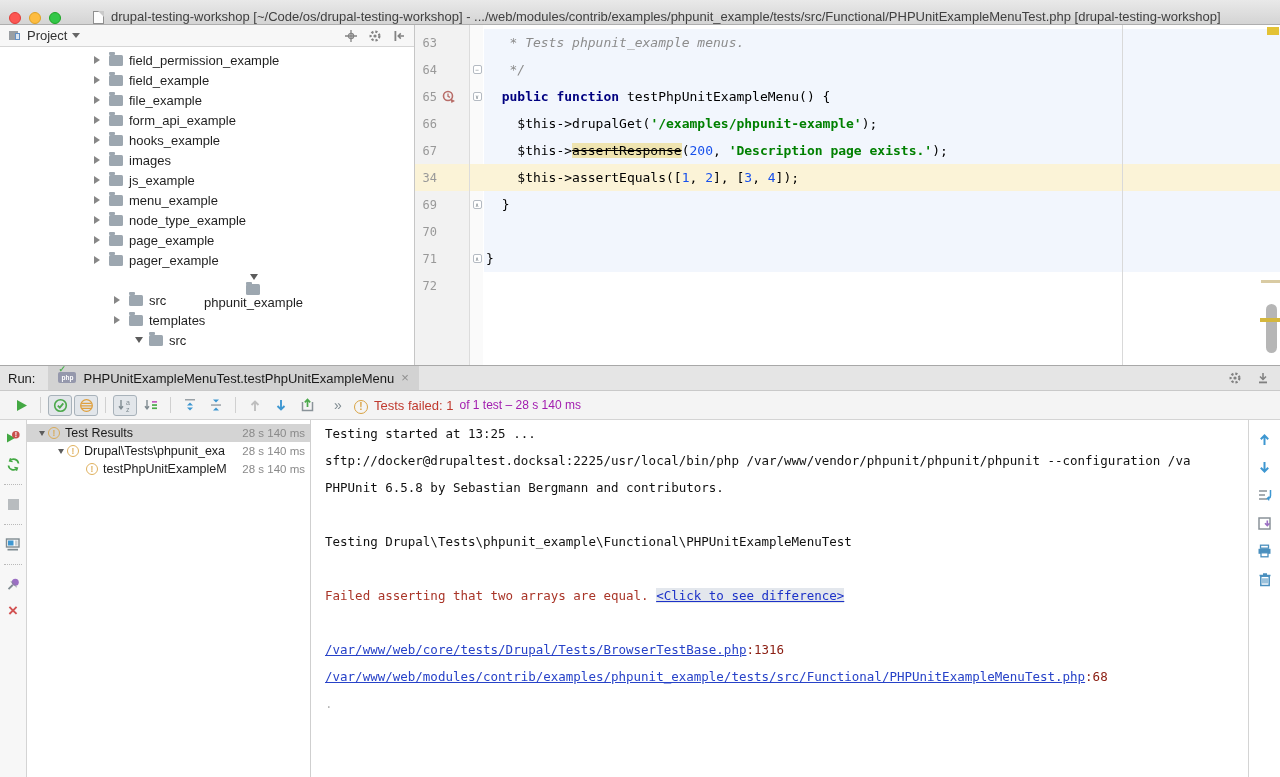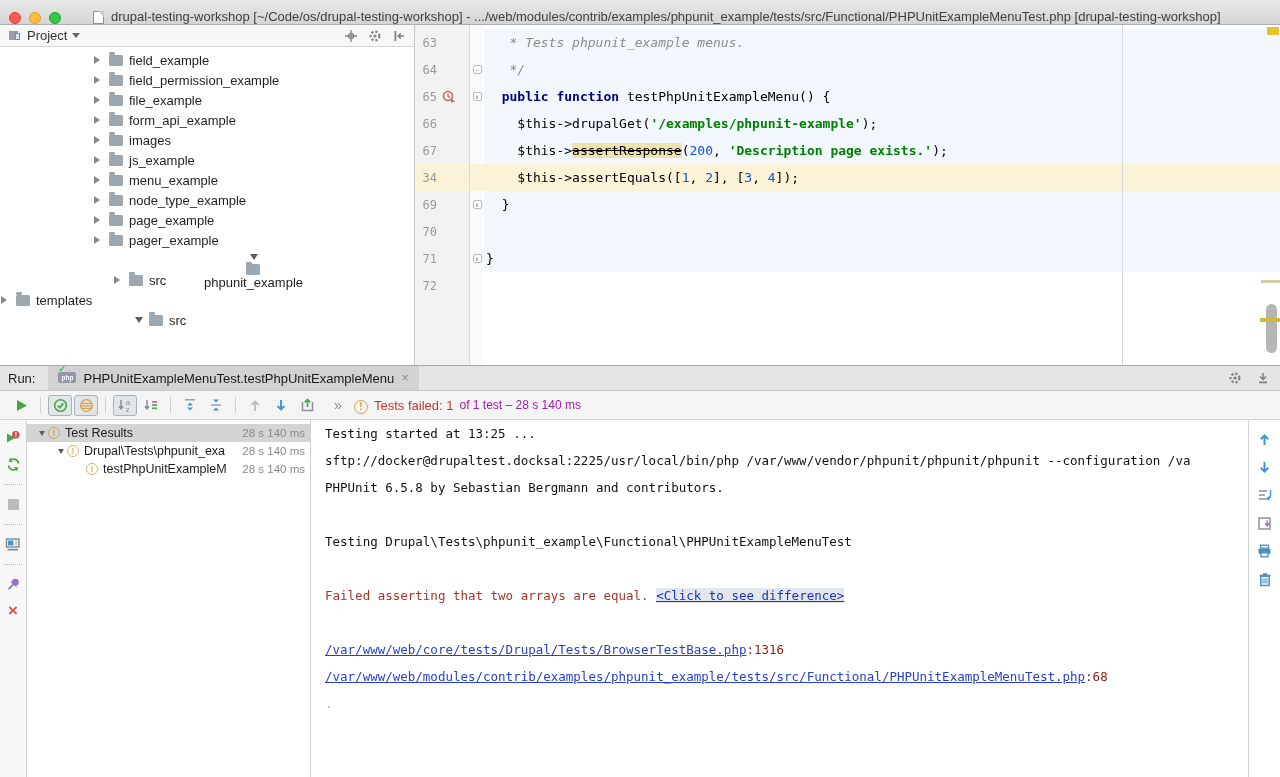--- a/index.html
+++ b/index.html
@@ -151,48 +151,55 @@
             </svg>
           </span>
         </span>
     </div>
     <div class="pp-tree" id="project-tree">
         <div class="pp-row" style="padding-left: 93px;">
           <span class="arr-slot">
             <span class="tri-r"></span>
           </span>
           <span class="folder-i"></span>
+          <span>field_permission_example</span>
+        </div>
+        <div class="pp-row" style="padding-left: 93px;">
+          <span class="arr-slot">
+            <span class="tri-r"></span>
+          </span>
+          <span class="folder-i"></span>
           <span>field_example</span>
         </div>
         <div class="pp-row" style="padding-left: 93px;">
           <span class="arr-slot">
             <span class="tri-r"></span>
           </span>
           <span class="folder-i"></span>
-          <span>field_permission_example</span>
-        </div>
-        <div class="pp-row" style="padding-left: 93px;">
-          <span class="arr-slot">
-            <span class="tri-r"></span>
-          </span>
-          <span class="folder-i"></span>
           <span>file_example</span>
         </div>
         <div class="pp-row" style="padding-left: 93px;">
           <span class="arr-slot">
             <span class="tri-r"></span>
           </span>
           <span class="folder-i"></span>
           <span>form_api_example</span>
         </div>
         <div class="pp-row" style="padding-left: 93px;">
           <span class="arr-slot">
             <span class="tri-r"></span>
           </span>
           <span class="folder-i"></span>
+          <span>hooks_example</span>
+        </div>
+        <div class="pp-row" style="padding-left: 93px;">
+          <span class="arr-slot">
+            <span class="tri-r"></span>
+          </span>
+          <span class="folder-i"></span>
           <span>images</span>
         </div>
         <div class="pp-row" style="padding-left: 93px;">
           <span class="arr-slot">
             <span class="tri-r"></span>
           </span>
           <span class="folder-i"></span>
           <span>js_example</span>
         </div>
         <div class="pp-row" style="padding-left: 93px;">
@@ -230,21 +237,21 @@
           <span class="folder-i"></span>
           <span>phpunit_example</span>
         </div>
         <div class="pp-row" style="padding-left: 113px;">
           <span class="arr-slot">
             <span class="tri-r"></span>
           </span>
           <span class="folder-i"></span>
           <span>src</span>
         </div>
-        <div class="pp-row" style="">
+        <div class="pp-row" style="padding-left: 113px;">
           <span class="arr-slot">
             <span class="tri-r"></span>
           </span>
           <span class="folder-i"></span>
           <span>templates</span>
         </div>
         <div class="pp-row" style="padding-left: 133px;">
           <span class="arr-slot">
             <span class="tri-d"></span>
           </span>

